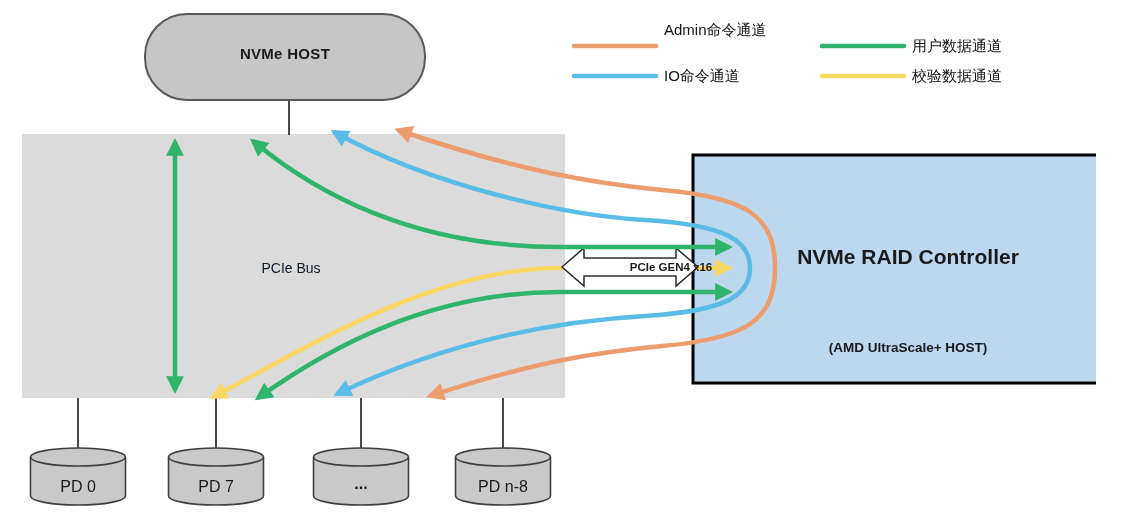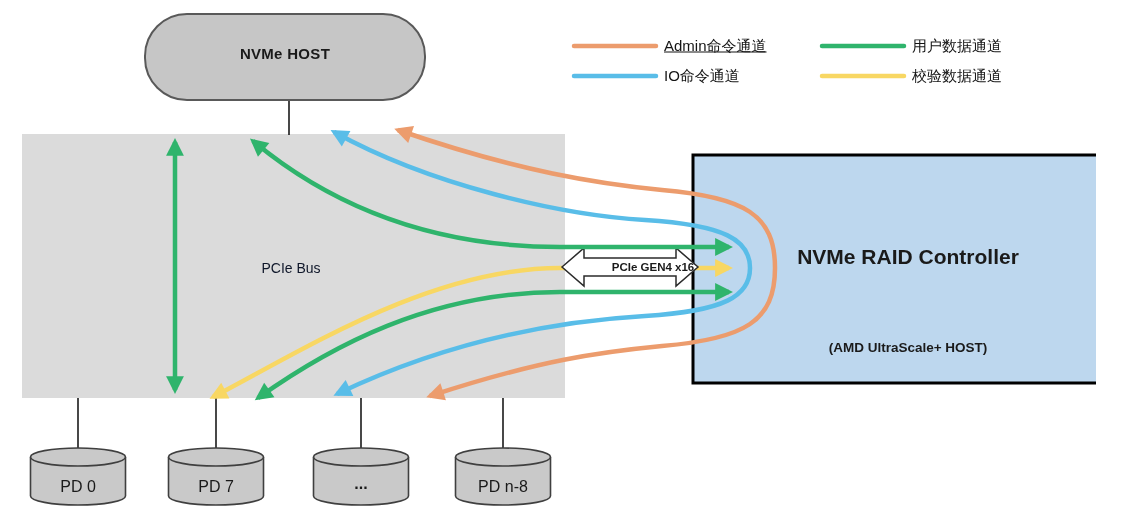--- a/index.html
+++ b/index.html
@@ -5,21 +5,21 @@
   * { margin:0; padding:0; box-sizing:border-box; }
   html,body { background:#ffffff; font-family:"Liberation Sans","DejaVu Sans",sans-serif; }
   .canvas { position:relative; width:1096px; height:526px; background:#ffffff; overflow:hidden; }
   .canvas > svg { position:absolute; left:0; top:0; }
 
   .lbl { position:absolute; transform:translate(-50%,-50%); white-space:nowrap; color:#1a1a1a; }
   .host-lbl   { left:285px; top:53px;  font-size:15px; font-weight:bold; letter-spacing:.3px; }
   .bus-lbl    { left:291px; top:268px; font-size:14px; color:#0f172a; }
   .ctrl-title { left:908px; top:257px; font-size:21px; font-weight:bold; }
   .ctrl-sub   { left:908px; top:347px; font-size:13.5px; font-weight:bold; }
-  .link-lbl   { left:635px; top:267px; font-size:11.5px; font-weight:600;padding-left:36px; }
+  .link-lbl   { left:653px; top:267px; font-size:11.5px; font-weight:600;padding-left:36px; }
   .pd-lbl     { font-size:16px; font-weight:normal; }
   .pd-dots    { font-size:16px; font-weight:bold; }
   .legend-lbl { position:absolute; transform:translateY(-50%); font-size:15px; color:#141414; white-space:nowrap; }
 
   .bus-shape   { fill:#dbdbdb; }
   .host-shape  { fill:#c6c6c6; stroke:#595959; stroke-width:2; }
   .ctrl-shape  { fill:#bdd7ee; stroke:#000000; stroke-width:3; }
   .conn        { stroke:#1a1a1a; stroke-width:1.6; }
   .cyl-fill    { fill:#c9c9c9; }
   .cyl-edge    { fill:none; stroke:#3f3f3f; stroke-width:1.6; }
@@ -109,17 +109,17 @@
   <div class="lbl bus-lbl">PCIe Bus</div>
   <div class="lbl ctrl-title">NVMe RAID Controller</div>
   <div class="lbl ctrl-sub">(AMD UltraScale+ HOST)</div>
   <div class="lbl link-lbl">PCIe GEN4 x16</div>
 
   <div class="lbl pd-lbl" style="left:78px;  top:487px;">PD 0</div>
   <div class="lbl pd-lbl" style="left:216px; top:487px;">PD 7</div>
   <div class="lbl pd-dots" style="left:361px; top:484px;">...</div>
   <div class="lbl pd-lbl" style="left:503px; top:487px;">PD n-8</div>
 
-  <div class="legend-lbl" style="left:664px; top:46px;text-decoration:underline;">Admin命令通道</div>
+  <div class="legend-lbl" style="left:664px; top:30px;">Admin命令通道</div>
   <div class="legend-lbl" style="left:664px; top:76px;">IO命令通道</div>
   <div class="legend-lbl" style="left:912px; top:46px;">用户数据通道</div>
   <div class="legend-lbl" style="left:912px; top:76px;">校验数据通道</div>
 </div>
 
 </body></html>

